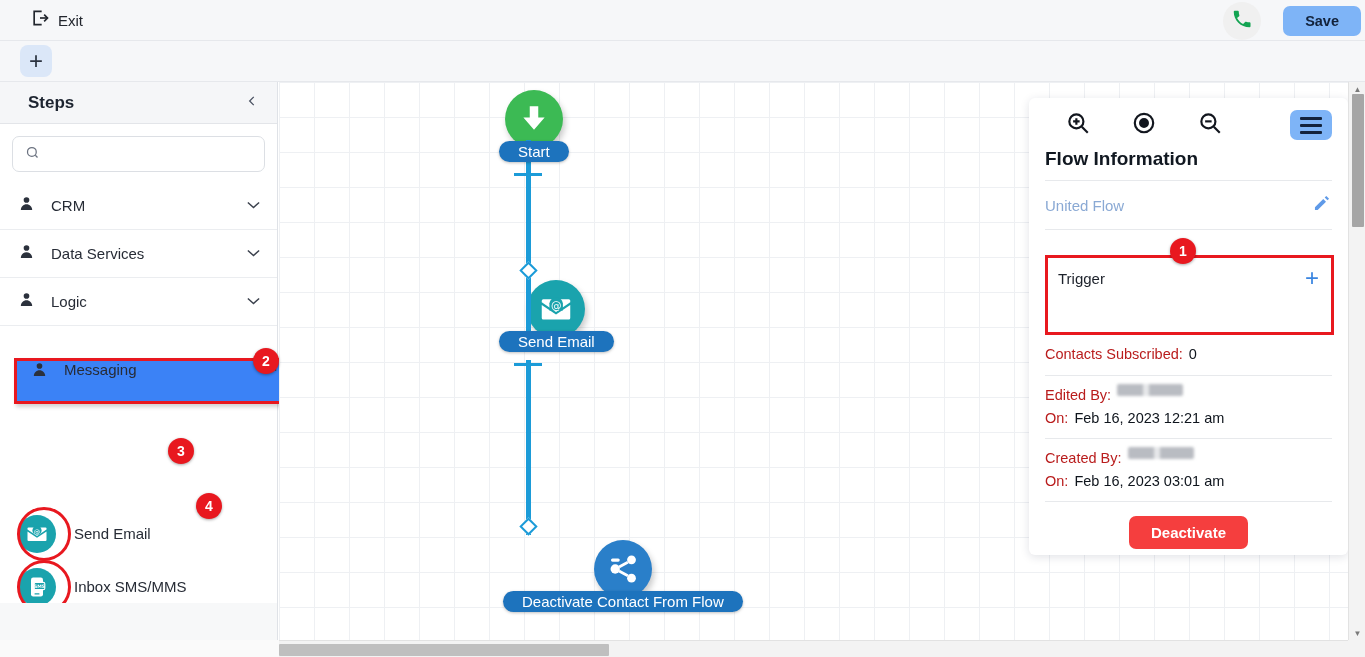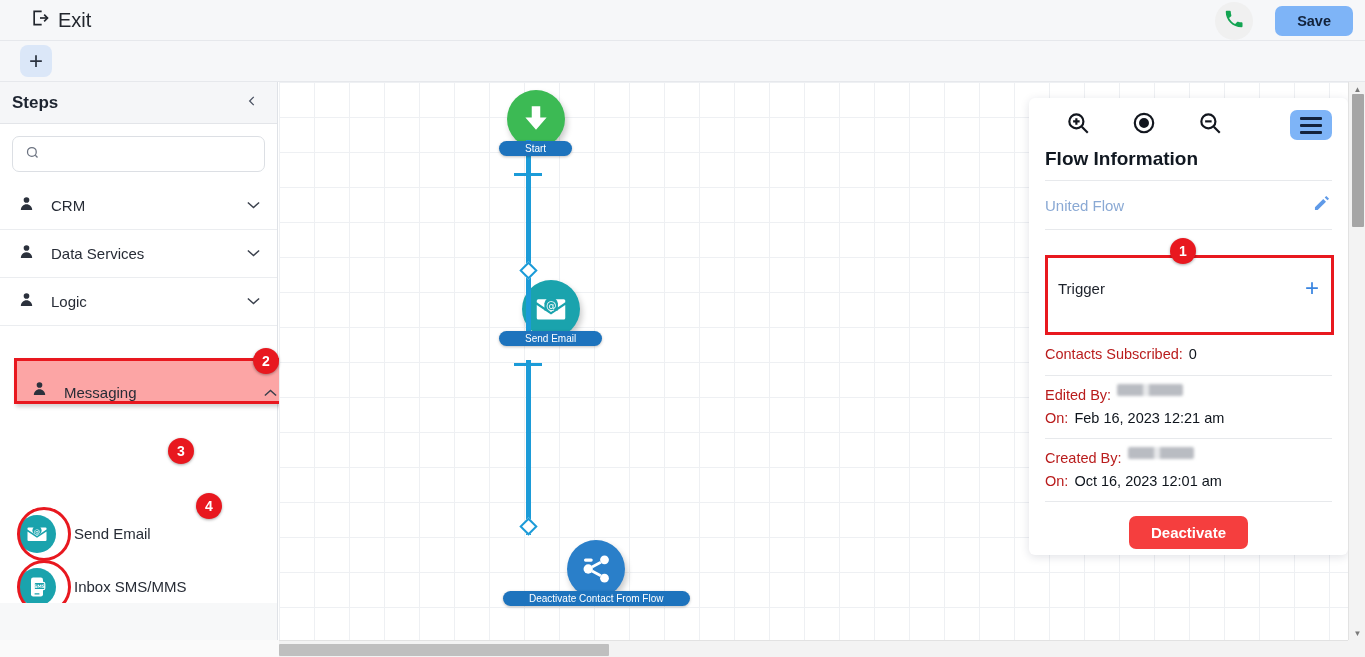--- a/index.html
+++ b/index.html
@@ -15,24 +15,24 @@
   
   .topbar {
     position: absolute; left: 0; top: 0; width: 1365px; height: 41px;
     background: #f6f7f9; border-bottom: 1px solid #e6e8ec;
     display: flex; align-items: center;
   }
   .exit-btn {
     display: flex; align-items: center; gap: 8px;
     margin-left: 30px; cursor: pointer;
   }
-  .exit-label { font-size: 20px; color: #22262e; text-align: center; }
+  .exit-label { font-size: 15px; color: #22262e; text-align: center; }
   .topbar-right {
     position: absolute; right: 0; top: 0; height: 41px;
-    display: flex; align-items: center; gap: 22px; padding-right: 12px;
+    display: flex; align-items: center; gap: 22px; padding-right: 4px;
   }
   .phone-circle {
     width: 38px; height: 38px; border-radius: 50%;
     background: #f0f0f0; display: flex; align-items: center; justify-content: center;
     cursor: pointer;
   }
   .save-btn {
     background: #7eb4f7; color: #12223a; border: none; border-radius: 7px;
     padding: 0 22px; height: 30px; font-size: 14.5px; font-weight: bold;
     cursor: pointer; font-family: "Liberation Sans", sans-serif;
@@ -51,21 +51,21 @@
   }
 
   
   .steps-panel {
     position: absolute; left: 0; top: 82px; width: 278px; height: 521px;
     background: #ffffff; border-right: 1px solid #dfe2e7;
   }
   .steps-header {
     height: 42px; background: #f5f6f8; border-bottom: 1px solid #e3e5e9;
     display: flex; align-items: center; justify-content: space-between;
-    padding: 0 18px 0 12px;
+    padding: 0 18px 0 28px;
   }
   .steps-title { font-size: 17px; font-weight: bold; color: #1d2430; }
   .collapse-chev { cursor: pointer; color: #4a5161; font-size: 17px; line-height: 1; }
 
   .search-wrap { padding: 12px 12px 10px 12px; }
   .search-box {
     display: flex; align-items: center; gap: 10px;
     border: 1px solid #dcdfe4; border-radius: 7px; height: 36px; padding: 0 12px;
     background: #fff;
   }
@@ -78,22 +78,22 @@
   .cat-row {
     height: 48px; display: flex; align-items: center; gap: 16px;
     padding: 0 16px 0 18px; border-bottom: 1px solid #ebedf0;
     cursor: pointer; position: relative;
   }
   .cat-label { font-size: 15px; color: #272c36; flex: 1; }
   .cat-chev { color: #3b414d; font-size: 13px; }
 
   .messaging-row {
     position: absolute; left: 14px; top: 276px; width: 283px; height: 46px;
-    border: 3px solid #e8181f; background: #fca5a5;
-    display: flex; align-items: flex-end; gap: 16px; padding: 0 16px 0 14px;
+    border: 3px solid #e8181f; background: #3b82f6;
+    display: flex; align-items: flex-start; gap: 16px; padding: 0 16px 0 14px;
     cursor: pointer; box-shadow: 2px 3px 4px rgba(0,0,0,.18);
   }
   .messaging-label { font-size: 15px; color: #272c36; flex: 1; }
 
   .sub-item {
     display: flex; align-items: center; gap: 18px;
     padding-left: 18px; height: 53px; cursor: pointer; position: relative;
   }
   .sub-label { font-size: 15px; color: #272c36; }
   .step-icon {
@@ -127,21 +127,21 @@
   }
 
   .node { position: absolute; display: flex; flex-direction: column; align-items: center; }
   .node-circle {
     width: 58px; height: 58px; border-radius: 50%;
     display: flex; align-items: center; justify-content: center;
     box-shadow: 2px 4px 6px rgba(0,0,0,.22);
   }
   .node-pill {
     margin-top: -7px; background: #1d73bd; color: #fff;
-    border-radius: 12px; padding: 2px 26px; font-size: 10px;
+    border-radius: 12px; padding: 2px 19px; font-size: 15px;
     white-space: nowrap; box-shadow: 0 1px 3px rgba(0,0,0,.25);
     position: relative; z-index: 5;
   }
   .edge {
     position: absolute; width: 5px; background: #1b9bd8; z-index: 1;
   }
   .diamond {
     position: absolute; width: 13px; height: 13px;
     border: 2px solid #1b9bd8; background: #fff;
     transform: rotate(45deg); z-index: 3;
@@ -172,21 +172,21 @@
 
   .fi-flowname-row {
     display: flex; align-items: center; justify-content: space-between;
     padding: 12px 16px 12px 16px;
   }
   .fi-flowname { font-size: 15px; color: #8aa9d4; }
   .pencil { cursor: pointer; }
 
   .trigger-box {
     position: absolute; left: 16px; top: 157px; width: 289px; height: 80px;
-    border: 3px solid #e8181f; background: #fff; padding: 18px 12px 0 10px;
+    border: 3px solid #e8181f; background: #fff; padding: 8px 12px 0 10px;
   }
   .trigger-head { display: flex; align-items: center; justify-content: space-between; }
   .trigger-label { font-size: 15px; color: #1d222b; }
   .trigger-plus { color: #3a85e0; font-size: 24px; line-height: 1; cursor: pointer; font-weight: 300; }
   .trigger-body { display: flex; align-items: center; gap: 10px; margin-top: 6px; }
   .handshake-circle {
     width: 28px; height: 28px; border-radius: 50%; background: #545659;
     display: flex; align-items: center; justify-content: center; flex-shrink: 0;
   }
   .trigger-name { font-size: 14.5px; color: #5f92d8; line-height: 1.25; cursor: pointer; }
@@ -509,21 +509,21 @@
         <span class="fi-val">Feb 16, 2023 12:21 am</span>
       </div>
       <div class="fi-divider" style="margin-top:9px;"></div>
 
       <div class="fi-row" style="margin-top:8px;">
         <span class="fi-key">Created By:</span>
         <span class="redacted"></span>
       </div>
       <div class="fi-row">
         <span class="fi-key">On:</span>
-        <span class="fi-val">Oct 16, 2023 12:01 am</span>
+        <span class="fi-val">Feb 16, 2023 03:01 am</span>
       </div>
       <div class="fi-divider" style="margin-top:9px;"></div>
 
       <div class="deactivate-wrap">
         <button class="deactivate-btn">Deactivate</button>
       </div>
     </div>
   </div>
 
   <div class="badge" style="left:1170px; top:238px;">1</div>

